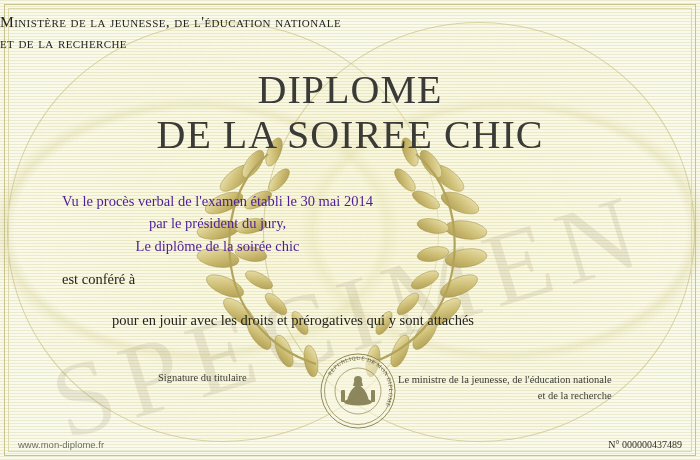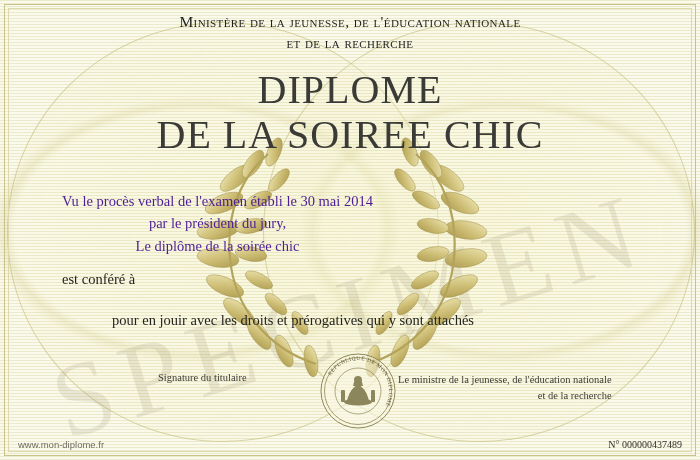--- a/index.html
+++ b/index.html
@@ -81,21 +81,20 @@
     width: 292px;
     height: 270px;
     opacity: 0.95;
   }
 
   
   .ministry {
     position: absolute;
     top: 12px;
     left: 0; right: 0;
-    text-align: center;
     font-size: 15.5px;
     font-variant: small-caps;
     letter-spacing: 0.4px;
     line-height: 1.35;
     color: #1f1f1d;
   }
   .ministry .l2 { display: block; }
 
   .title {
     position: absolute;

